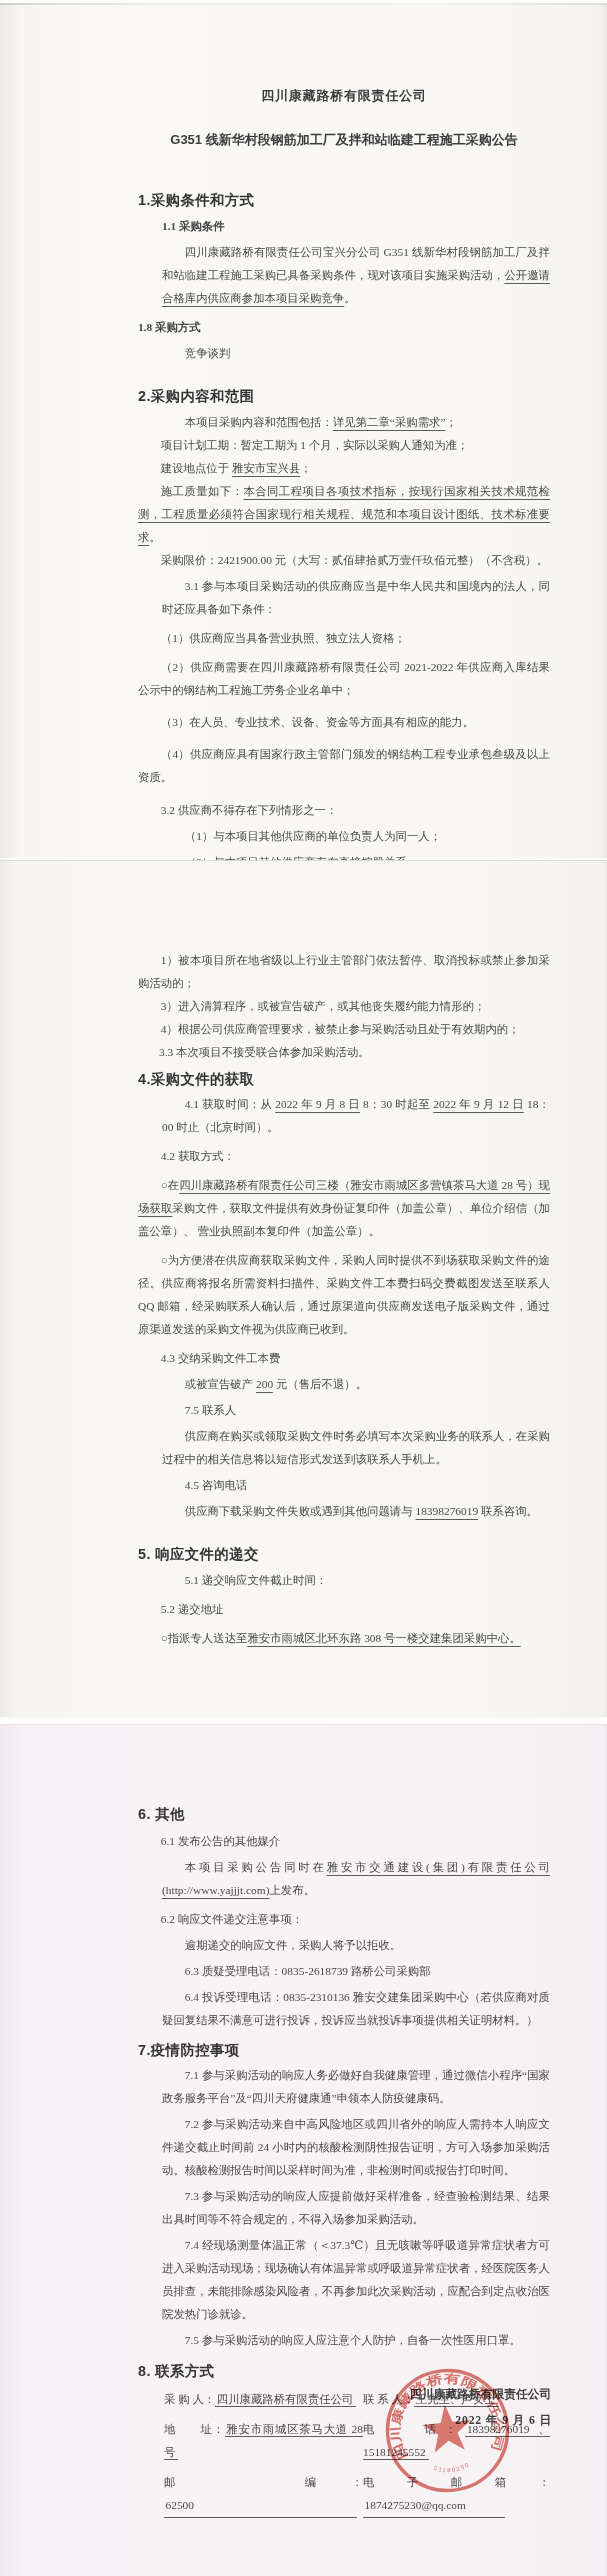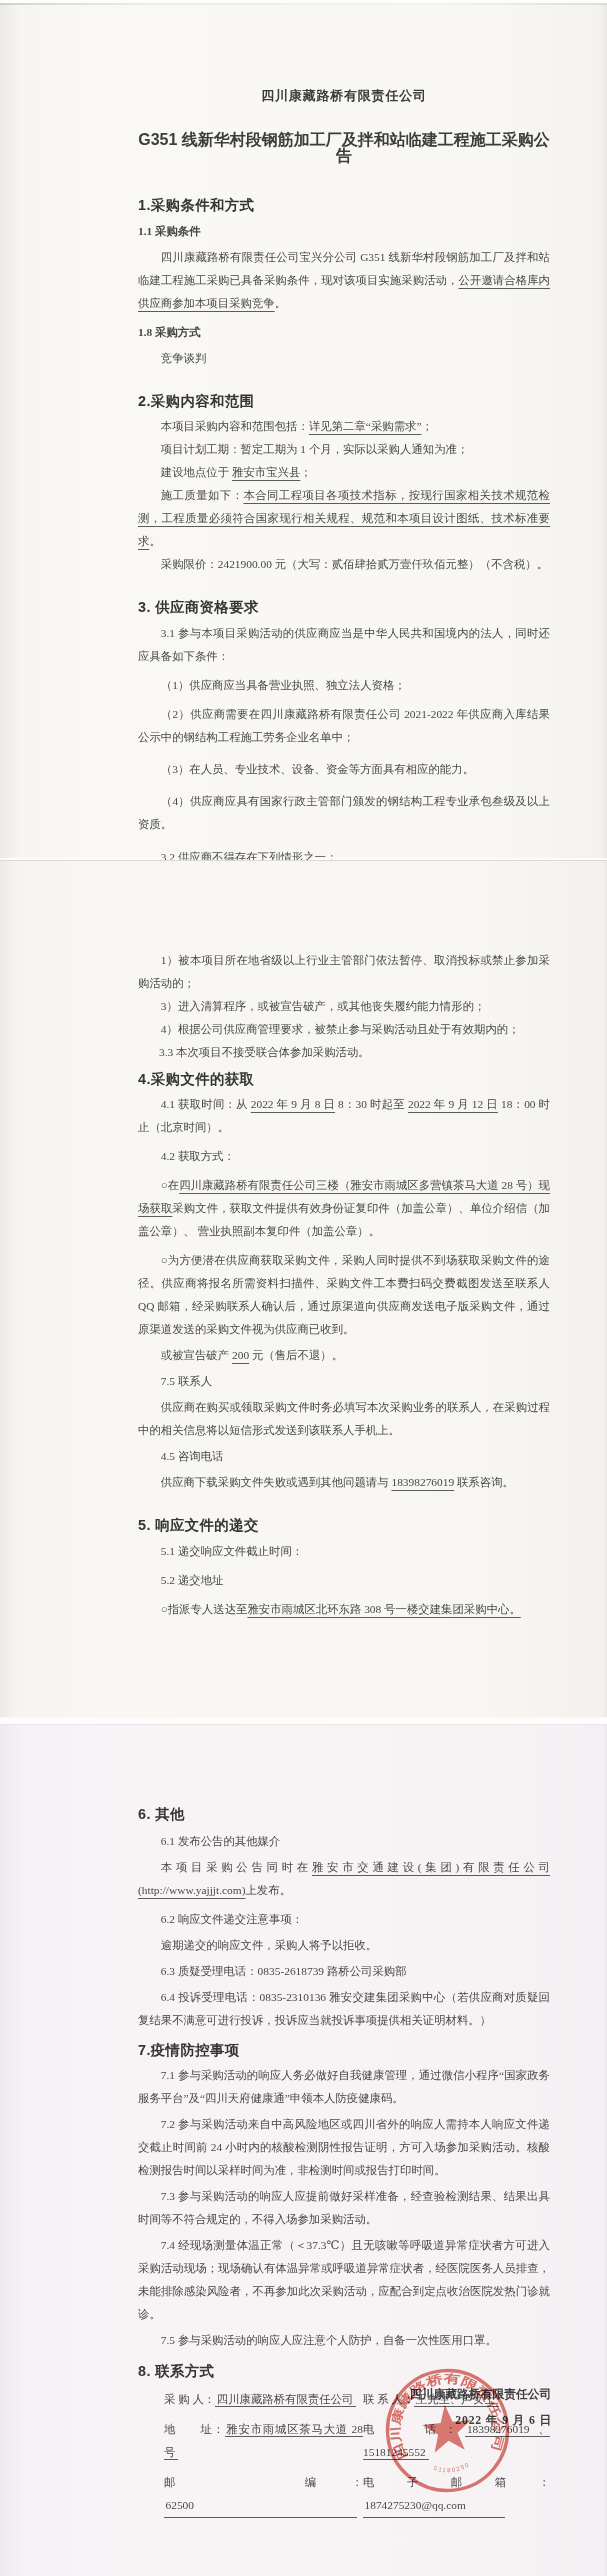--- a/index.html
+++ b/index.html
@@ -14,28 +14,28 @@
   .page2::after{content:"";position:absolute;bottom:0;left:0;right:0;height:2.3px;background:#fbfaf8;}
   .page3{top:1724px;height:852px;border-top:0.8px solid #e9e5e8;
           background:linear-gradient(90deg,#efe9ee 0px,#f6f1f5 23px,#f8f3f6 106px,#f7f3f5 471px,#f4eff2 603px,#ece7ea 607px);}
   .content{padding:0 85px 0 90px;font-size:11.4px;line-height:23px;color:#474747;text-align:justify;}
   .page1 .content{padding-top:85px;}
   .page2 .content{padding-top:88px;}
   .page3 .content{padding-top:79px;}
   .doc-title{margin:0;text-align:center;font-family:"Liberation Sans","DejaVu Sans",sans-serif;
           font-weight:bold;font-size:13px;line-height:16.7px;color:#3c3c3c;letter-spacing:0.8px;}
   .doc-subtitle{margin:27px 0 0;text-align:center;font-family:"Liberation Sans","DejaVu Sans",sans-serif;
-          font-weight:bold;font-size:16px;line-height:16.7px;color:#3c3c3c;}
+          font-weight:bold;font-size:13px;line-height:16.7px;color:#3c3c3c;}
   .sec{margin:21px 0 4.6px;font-family:"Liberation Sans","DejaVu Sans",sans-serif;
           font-weight:bold;font-size:14.4px;line-height:20px;color:#353535;text-align:left;letter-spacing:0.4px;}
-  .sec.first{margin-top:30px;}
+  .sec.first{margin-top:42px;}
   p{margin:0;text-indent:2em;}
   p.flush{text-indent:0;}
   .subhead{font-weight:bold;text-indent:0;}
-  .mt4{margin-top:3px;} .mt8{margin-top:6px;} .mt12{margin-top:9px;} .mt14{margin-top:10.6px;}
+  .mt4{margin-top:3px;margin-left:24px;} .mt8{margin-top:6px;} .mt12{margin-top:9px;} .mt14{margin-top:10.6px;}
   .u{text-decoration:underline;text-underline-offset:3.8px;text-decoration-thickness:0.8px;text-decoration-color:#5b5b5b;}
   
   .crow{display:flex;text-indent:0;margin-top:6.8px;}
   .cl{width:225px;padding-left:26px;box-sizing:border-box;}
   .cr{flex:1;}
   .clabel{color:#474747;}
   .fill{border-bottom:0.8px solid #5b5b5b;padding:0 3px 0.8px 1.5px;}
   .fill.wide{display:inline-block;min-width:188px;text-indent:0;}
   .fill.mid{display:inline-block;min-width:137px;text-indent:0;}
   
@@ -61,21 +61,20 @@
       <p class="subhead mt8">1.8 采购方式</p>
       <p class="mt4">竞争谈判</p>
 
       <div class="sec">2.采购内容和范围</div>
       <p class="mt4"><span>本项目采购内容和范围包括：</span><span class="u">详见第二章“采购需求”</span><span>；</span></p>
       <p>项目计划工期：暂定工期为 1 个月，实际以采购人通知为准；</p>
       <p><span>建设地点位于 </span><span class="u">雅安市宝兴县</span><span>；</span></p>
       <p><span>施工质量如下：</span><span class="u">本合同工程项目各项技术指标，按现行国家相关技术规范检测，工程质量必须符合国家现行相关规程、规范和本项目设计图纸、技术标准要求</span><span>。</span></p>
       <p>采购限价：2421900.00 元（大写：贰佰肆拾贰万壹仟玖佰元整）（不含税）。</p>
 
-      <div class="sec">3. 供应商资格要求</div>
       <p class="mt4">3.1 参与本项目采购活动的供应商应当是中华人民共和国境内的法人，同时还应具备如下条件：</p>
       <p class="mt8">（1）供应商应当具备营业执照、独立法人资格；</p>
       <p class="mt8">（2）供应商需要在四川康藏路桥有限责任公司 2021-2022 年供应商入库结果公示中的钢结构工程施工劳务企业名单中；</p>
       <p class="mt12">（3）在人员、专业技术、设备、资金等方面具有相应的能力。</p>
       <p class="mt12">（4）供应商应具有国家行政主管部门颁发的钢结构工程专业承包叁级及以上资质。</p>
       <p class="mt14">3.2 供应商不得存在下列情形之一：</p>
       <p class="mt4">（1）与本项目其他供应商的单位负责人为同一人；</p>
       <p class="mt4">（2）与本项目其他供应商存在直接控股关系；</p>
       <p class="mt4">（3）与本项目其他供应商存在管理关系；</p>
       <p class="mt4">（4）近三年内在经营活动中存在严重不良情形。包括：</p>
@@ -87,20 +86,21 @@
       <p>1）被本项目所在地省级以上行业主管部门依法暂停、取消投标或禁止参加采购活动的；</p>
       <p>3）进入清算程序，或被宣告破产，或其他丧失履约能力情形的；</p>
       <p>4）根据公司供应商管理要求，被禁止参与采购活动且处于有效期内的；</p>
       <p class="flush" style="padding-left:21px;">3.3 本次项目不接受联合体参加采购活动。</p>
 
       <div class="sec" style="margin-top:4.6px;">4.采购文件的获取</div>
       <p class="mt4"><span>4.1 获取时间：从 </span><span class="u">2022 年 9 月 8 日</span><span> 8：30 时起至 </span><span class="u">2022 年 9 月 12 日</span><span> 18：00 时止（北京时间）。</span></p>
       <p class="mt8">4.2 获取方式：</p>
       <p class="mt8"><span>○在</span><span class="u">四川康藏路桥有限责任公司三楼（雅安市雨城区多营镇茶马大道 28 号）现场获取</span><span>采购文件，获取文件提供有效身份证复印件（加盖公章）、单位介绍信（加盖公章）、 营业执照副本复印件（加盖公章）。</span></p>
       <p class="mt8">○为方便潜在供应商获取采购文件，采购人同时提供不到场获取采购文件的途径。供应商将报名所需资料扫描件、采购文件工本费扫码交费截图发送至联系人 QQ 邮箱，经采购联系人确认后，通过原渠道向供应商发送电子版采购文件，通过原渠道发送的采购文件视为供应商已收到。</p>
+      <p class="mt8">4.3 交纳采购文件工本费</p>
       <p class="mt4"><span>或被宣告破产 </span><span class="u">200</span><span> 元（售后不退）。</span></p>
       <p class="mt4">7.5 联系人</p>
       <p class="mt4">供应商在购买或领取采购文件时务必填写本次采购业务的联系人，在采购过程中的相关信息将以短信形式发送到该联系人手机上。</p>
       <p class="mt4">4.5 咨询电话</p>
       <p class="mt4"><span>供应商下载采购文件失败或遇到其他问题请与 </span><span class="u">18398276019</span><span> 联系咨询。</span></p>
 
       <div class="sec">5. 响应文件的递交</div>
       <p class="mt4">5.1 递交响应文件截止时间：</p>
       <p class="mt8">5.2 递交地址</p>
       <p class="mt8"><span>○指派专人送达至</span><span class="u">雅安市雨城区北环东路 308 号一楼交建集团采购中心。</span></p>

